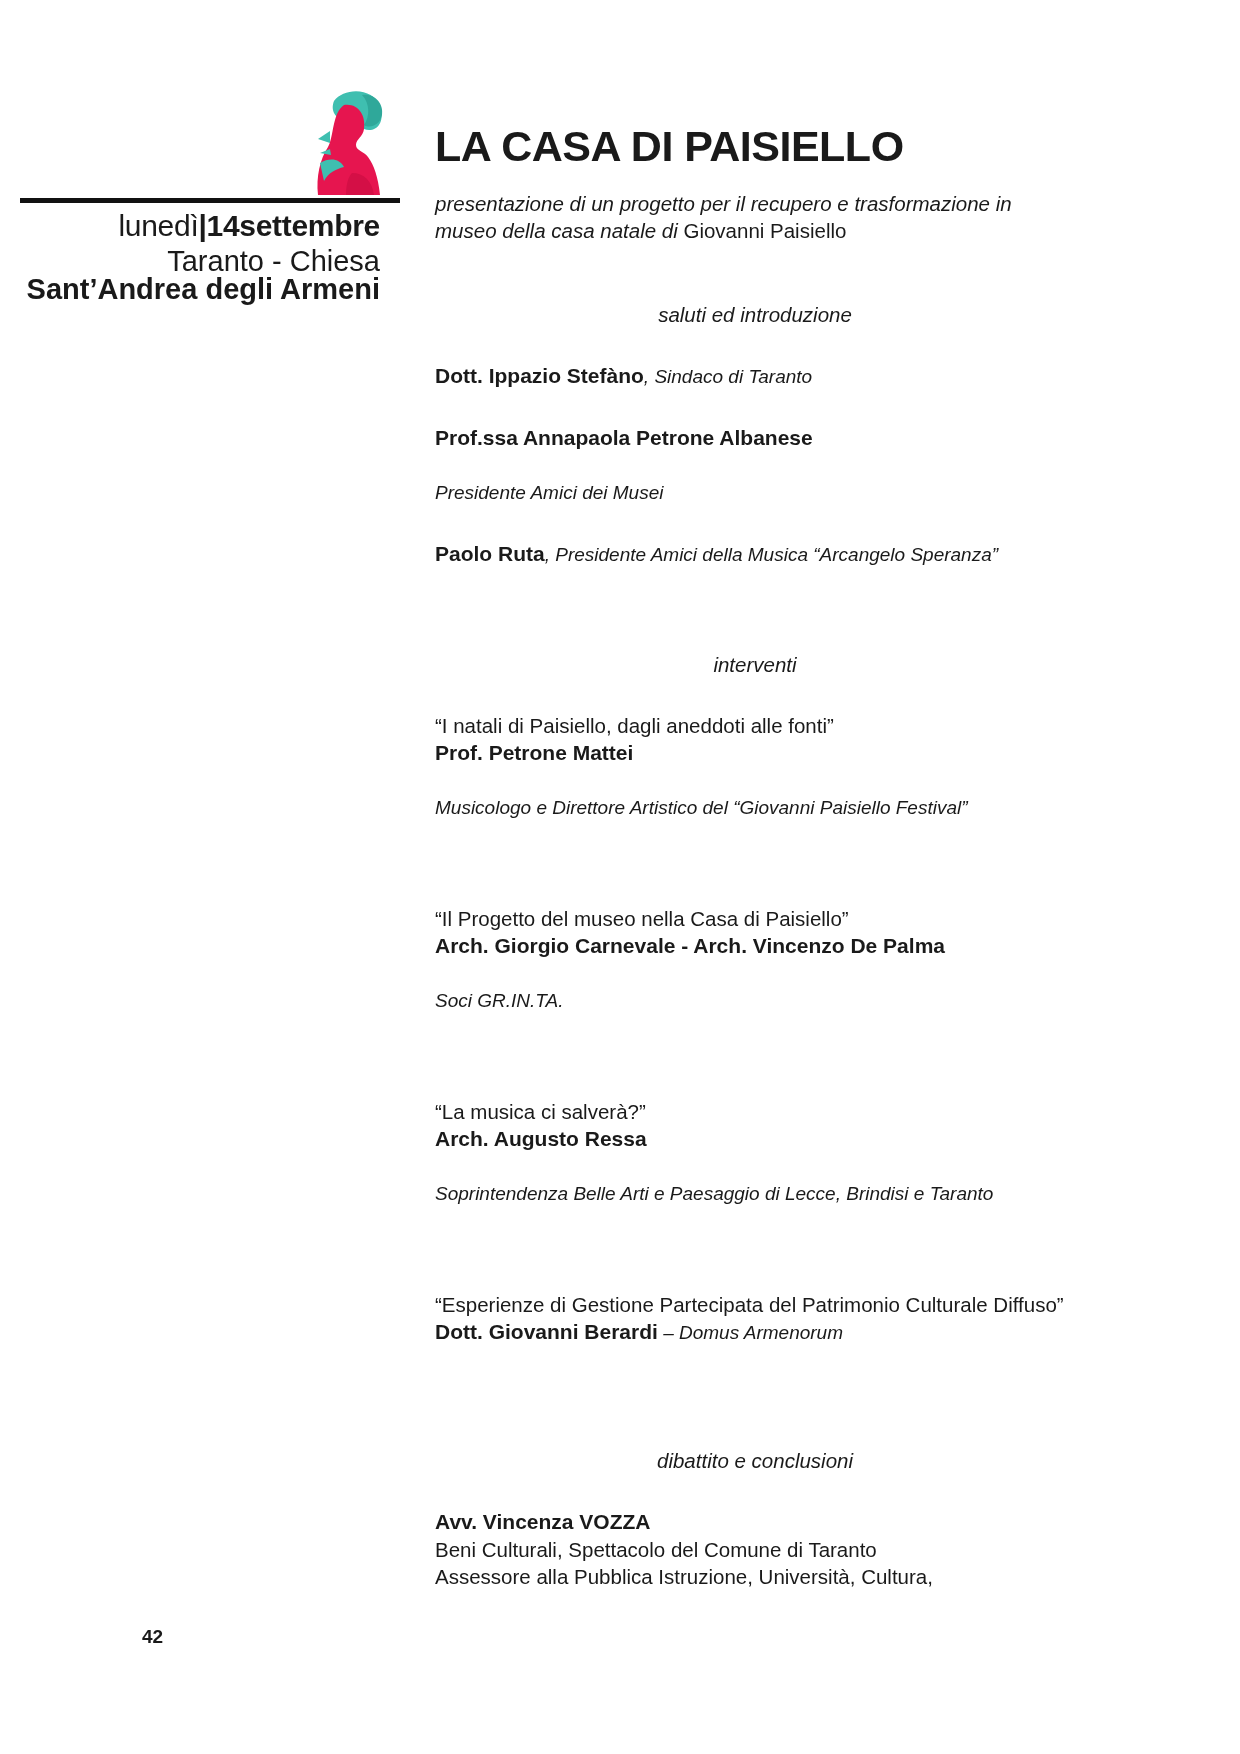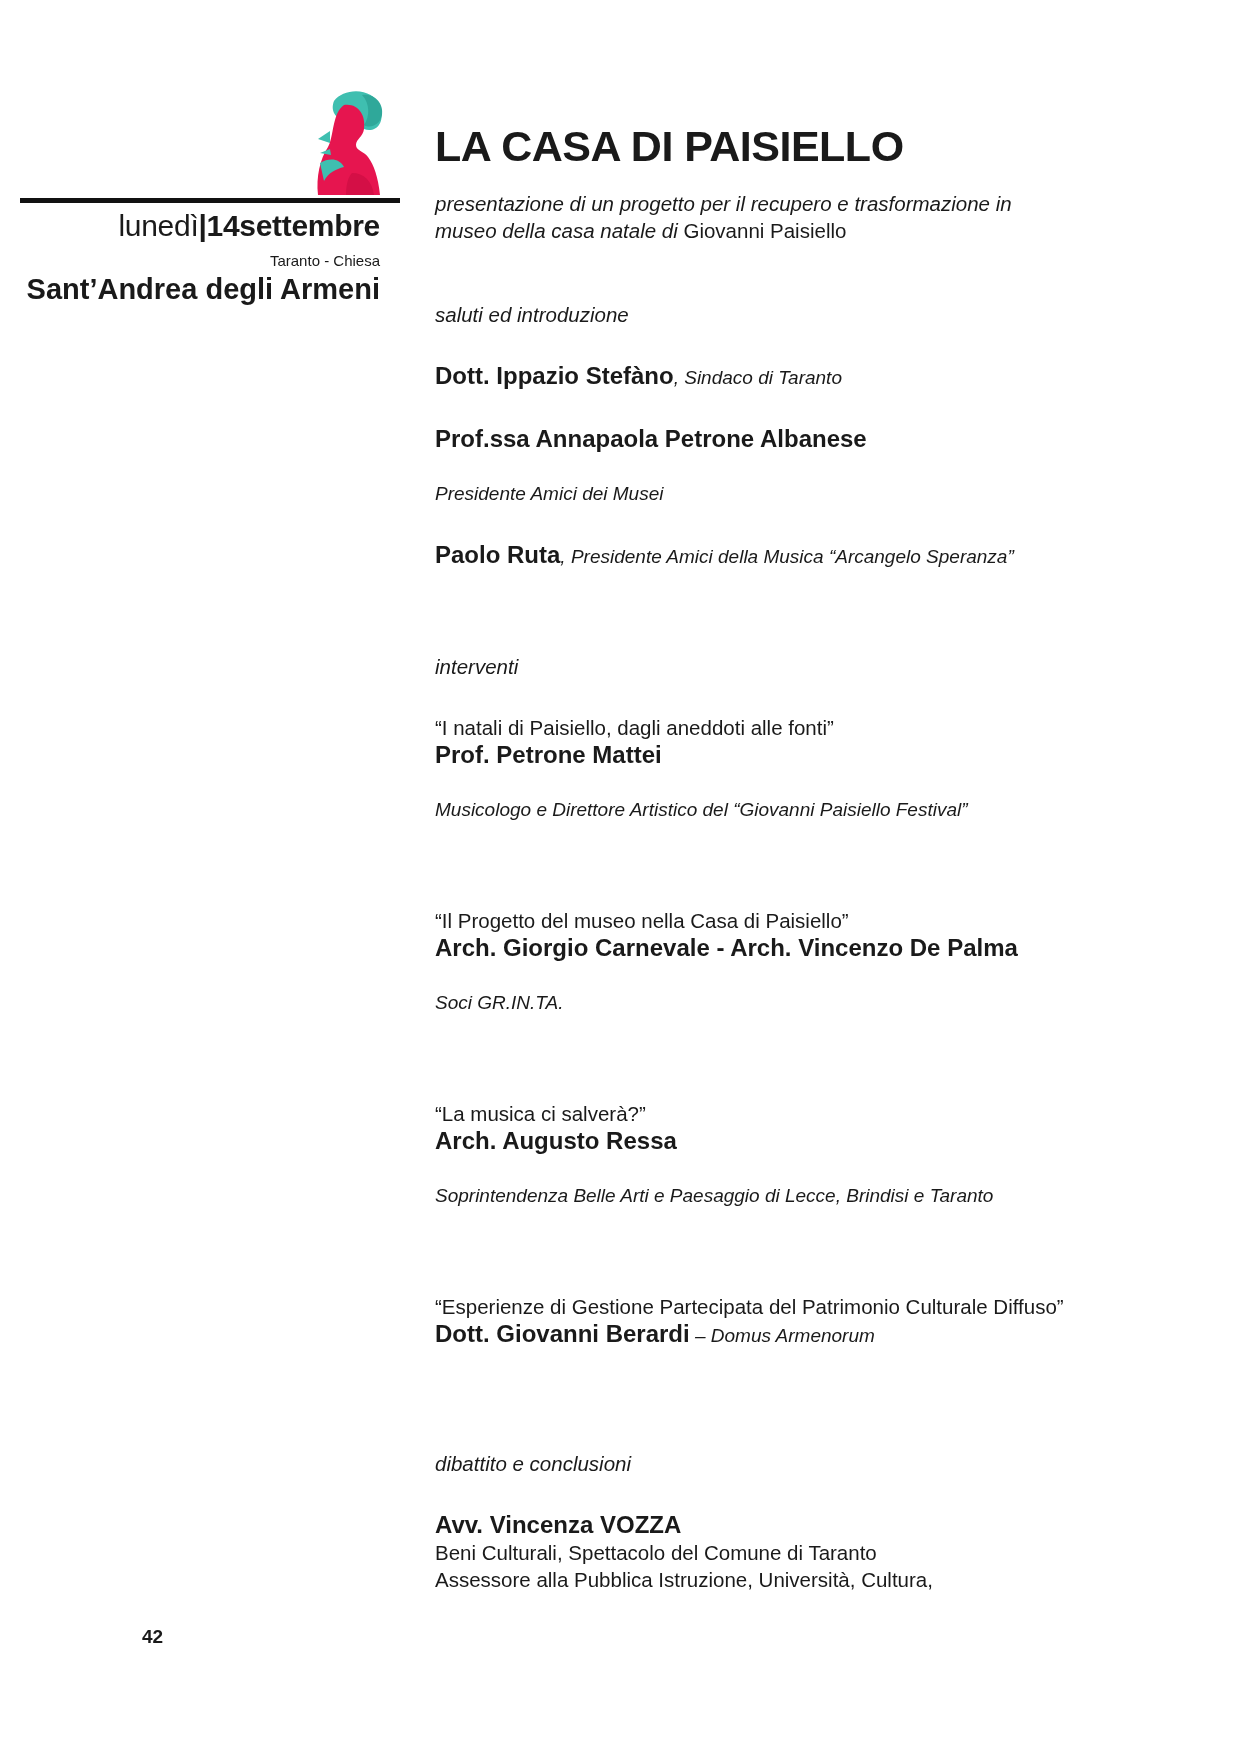--- a/index.html
+++ b/index.html
@@ -66,21 +66,21 @@
   .date-day { font-weight: 700; }
 
   .venue-line1 {
     position: absolute;
     left: 0;
     top: 167px;
     width: 380px;
     text-align: right;
     padding-right: 20px;
     box-sizing: border-box;
-    font-size: 15px;
+    font-size: 29px;
     line-height: 28px;
     font-weight: 400;
   }
   .venue-line2 {
     position: absolute;
     left: 0;
     top: 195px;
     width: 380px;
     text-align: right;
     padding-right: 20px;
@@ -111,26 +111,27 @@
     line-height: 27px;
     margin: 0;
     font-weight: 400;
   }
   .subtitle .plain { font-style: normal; }
 
   .section-label {
     font-size: 20.5px;
     font-style: italic;
     line-height: 26px;
+    text-align: center;
   }
 
   .blk { margin: 0; }
 
   .name {
-    font-size: 24px;
+    font-size: 21px;
     font-weight: 700;
     line-height: 28px;
   }
   .role {
     font-size: 19px;
     font-style: italic;
     font-weight: 400;
     line-height: 26px;
     margin-top: 28px;
   }

